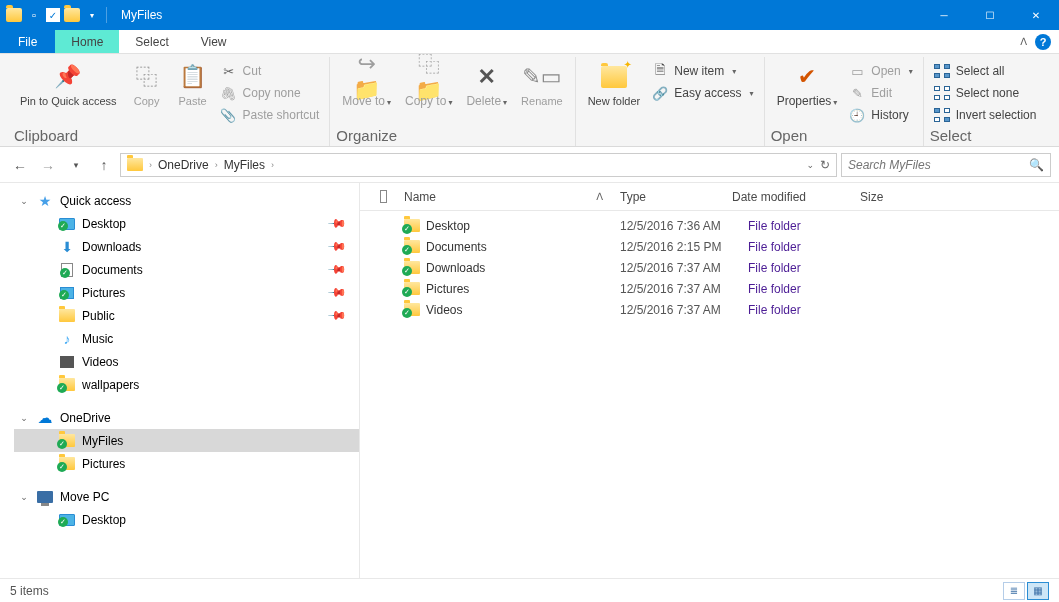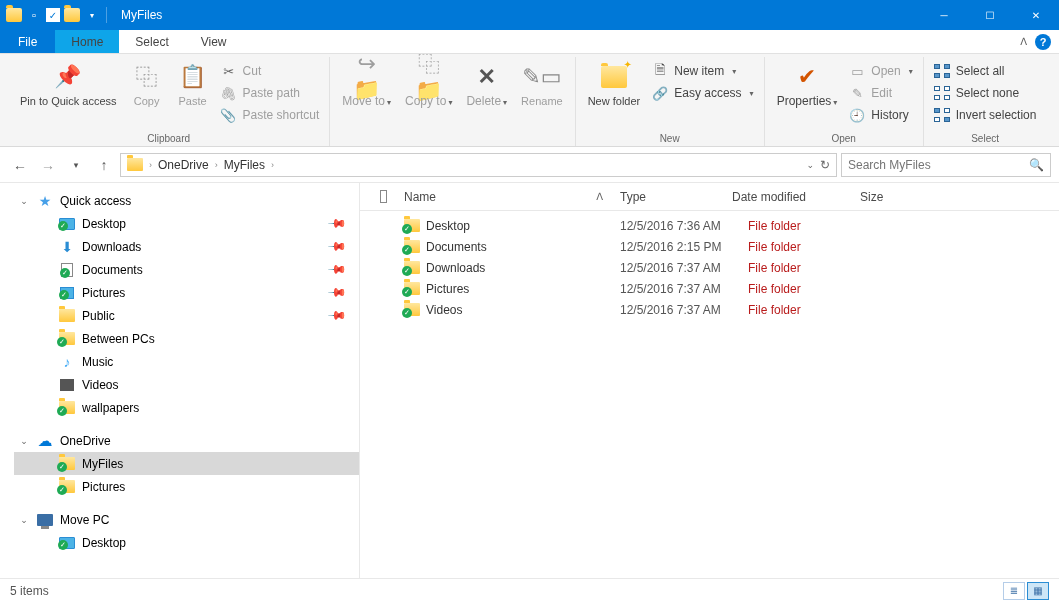--- a/index.html
+++ b/index.html
@@ -8,46 +8,46 @@
 .titlebar-icons{display:flex;gap:4px;padding:0 6px;align-items:center}
 .folder-i{width:16px;height:14px;background:linear-gradient(#ffe79e,#ffc83d);border-radius:2px;position:relative;display:inline-block}
 .folder-i:before{content:"";position:absolute;top:-3px;left:0;width:7px;height:3px;background:#ffc83d;border-radius:2px 2px 0 0}
 .qat-i{width:16px;height:16px;display:flex;align-items:center;justify-content:center;font-size:11px}
 .title{margin-left:6px;font-size:12px}
 .win-controls{margin-left:auto;display:flex;height:100%}
 .win-btn{width:46px;display:flex;align-items:center;justify-content:center;color:#fff;font-size:10px}
 .menubar{height:24px;background:#fff;display:flex;align-items:stretch;border-bottom:1px solid #e1e1e1;position:relative}
 .menu-file{background:#0078d7;color:#fff;padding:0 18px;display:flex;align-items:center}
 .menu-tab{padding:0 16px;display:flex;align-items:center;color:#444}
-.menu-tab.active{background:#0ea5e9}
+.menu-tab.active{background:#5eead4}
 .menu-right{margin-left:auto;display:flex;align-items:center;gap:8px;padding-right:8px;color:#606060}
 .help-i{width:16px;height:16px;border-radius:50%;background:#0078d7;color:#fff;display:flex;align-items:center;justify-content:center;font-size:11px;font-weight:bold}
 .ribbon{height:93px;background:#f5f5f5;border-bottom:1px solid #dadada;display:flex;padding:3px 8px 0}
 .group{display:flex;flex-direction:column;padding:0 6px;border-right:1px solid #e1e1e1}
 .group:last-child{border-right:none}
 .group-body{flex:1;display:flex;align-items:flex-start;gap:2px;padding-top:2px}
-.group-label{text-align:center;color:#666;font-size:10px;padding:2px 0}
+.group-label{text-align:left;color:#666;font-size:15px;padding:2px 0}
 .big-btn{display:flex;flex-direction:column;align-items:center;padding:2px 6px;color:#444;text-align:center;min-width:44px}
 .big-btn.dis{color:#9e9e9e}
 .big-btn .ic{width:32px;height:32px;display:flex;align-items:center;justify-content:center;font-size:22px;margin-bottom:2px}
 .big-btn .lbl{font-size:11px;line-height:13px}
 .small-col{display:flex;flex-direction:column;gap:2px;padding-top:2px}
 .small-btn{display:flex;align-items:center;gap:6px;padding:2px 4px;color:#444;font-size:11px}
 .small-btn.dis{color:#9e9e9e}
 .small-btn .ic{width:16px;height:16px;display:flex;align-items:center;justify-content:center;font-size:13px}
 .caret{font-size:8px;color:#666;margin-left:2px}
 .navbar{height:36px;display:flex;align-items:center;padding:4px 8px;gap:4px;border-bottom:1px solid #e8e8e8}
 .nav-btn{width:24px;height:24px;display:flex;align-items:center;justify-content:center;color:#999;font-size:14px}
 .nav-btn.en{color:#555}
 .addr{flex:1;height:24px;border:1px solid #ccc;display:flex;align-items:center;padding:0 2px;gap:2px}
 .crumb{padding:0 4px;color:#333;font-size:12px}
 .crumb-sep{color:#888;font-size:9px}
 .addr-right{margin-left:auto;display:flex;align-items:center;gap:6px;padding-right:4px;color:#666}
 .search{width:210px;height:24px;border:1px solid #ccc;display:flex;align-items:center;padding:0 6px}
-.search input{border:none;outline:none;flex:1;color:#1d4ed8;font-size:12px}
+.search input{border:none;outline:none;flex:1;color:#1d4ed8;font-style:italic;font-size:12px}
 .main{flex:1;display:flex;overflow:hidden}
 .tree{width:360px;border-right:1px solid #e8e8e8;padding:6px 0 0 14px;overflow:auto;position:relative}
 .tree::-webkit-scrollbar{width:16px}
 .tree::-webkit-scrollbar-thumb{background:#c2c2c2}
 .tree::-webkit-scrollbar-track{background:#f0f0f0}
 .tree-item{display:flex;align-items:center;height:23px;gap:6px;padding-left:4px;position:relative}
 .tree-item.sel{background:#d8d8d8}
 .tree-item.lvl1{padding-left:26px}
 .tree-item .tw{width:12px;color:#666;font-size:9px;display:flex;justify-content:center}
 .tree-item .ic{width:18px;height:18px;display:flex;align-items:center;justify-content:center}
@@ -61,21 +61,21 @@
 .col-date{flex:0 0 128px}
 .col-type{flex:0 0 112px}
 .col-size{flex:0 0 90px}
 .sort{margin-left:auto;color:#666;font-size:10px}
 .rows{flex:1;overflow:auto;padding-top:4px}
 .row{height:21px;display:flex;align-items:center;padding-left:12px;color:#333}
 .row .c{padding:0 8px;display:flex;align-items:center;gap:6px}
 .row .c-check{width:24px}
 .row .c-name{flex:0 0 216px}
 .row .c-date{flex:0 0 128px;color:#555}
-.row .c-type{flex:0 0 112px;color:#b91c1c}
+.row .c-type{flex:0 0 112px;color:#4c1d95}
 .row .c-size{flex:0 0 90px;text-align:right;color:#555}
 .status{height:24px;border-top:1px solid #e8e8e8;display:flex;align-items:center;padding:0 10px;color:#555;font-size:12px}
 .status .views{margin-left:auto;display:flex;gap:2px}
 .view-btn{width:22px;height:18px;border:1px solid #b5cde8;display:flex;align-items:center;justify-content:center;color:#3a6ea5;font-size:10px}
 .view-btn.act{background:#cde6f7;border-color:#2a8dd4}
 
 .star{color:#47a0e8;font-size:14px}
 .desktop-i{width:16px;height:12px;background:#4cb3e6;border:1px solid #2a8dd4;border-radius:1px}
 .dl-i{color:#2a8dd4;font-size:14px}
 .doc-i{width:12px;height:14px;background:#fff;border:1px solid #888}
@@ -150,21 +150,21 @@
         <span class="ic paste-ic">📋</span>
         <span class="lbl">Paste</span>
       </div>
       <div class="small-col">
         <div class="small-btn dis">
             <span class="ic scissors">✂</span>
             <span>Cut</span>
           </div>
         <div class="small-btn dis">
             <span class="ic">🖇</span>
-            <span>Paste path</span>
+            <span>Copy none</span>
           </div>
         <div class="small-btn dis">
             <span class="ic">📎</span>
             <span>Paste shortcut</span>
           </div>
       </div>
     </div>
     <div class="group-label">Clipboard</div>
   </div>
 
@@ -180,20 +180,21 @@
         </div>
       <div class="big-btn dis">
           <span class="ic x-ic">✕</span>
           <span class="lbl"><span>Delete</span><span class="caret">▾</span></span>
         </div>
       <div class="big-btn dis">
           <span class="ic pen-ic">✎▭</span>
           <span class="lbl">Rename</span>
         </div>
     </div>
+    <div class="group-label">Organize</div>
   </div>
 
   <div class="group">
     <div class="group-body">
       <div class="big-btn">
           <span class="ic newfolder-ic">
             <span class="folder-i" style="width:26px;height:22px"></span>
           </span>
           <span class="lbl">New folder</span>
         </div>
@@ -203,21 +204,20 @@
             <span>New item</span>
             <span class="caret">▾</span>
           </div>
         <div class="small-btn">
             <span class="ic">🔗</span>
             <span>Easy access</span>
             <span class="caret">▾</span>
           </div>
       </div>
     </div>
-    <div class="group-label">New</div>
   </div>
 
   <div class="group">
     <div class="group-body">
       <div class="big-btn">
           <span class="ic check-ic">✔</span>
           <span class="lbl"><span>Properties</span><span class="caret">▾</span></span>
         </div>
       <div class="small-col">
         <div class="small-btn dis">
@@ -348,27 +348,20 @@
         <span class="tw"></span>
         <span class="ic">
           <span class="folder-s"></span>
         </span>
         <span>Public</span>
         <span class="pin">📌</span>
       </div>
       <div class="tree-item lvl1">
         <span class="tw"></span>
         <span class="ic">
-          <span class="folder-s folder-sync"></span>
-        </span>
-        <span>Between PCs</span>
-      </div>
-      <div class="tree-item lvl1">
-        <span class="tw"></span>
-        <span class="ic">
           <span class="note-i">♪</span>
         </span>
         <span>Music</span>
       </div>
       <div class="tree-item lvl1">
         <span class="tw"></span>
         <span class="ic">
           <span class="vid-i"></span>
         </span>
         <span>Videos</span>

